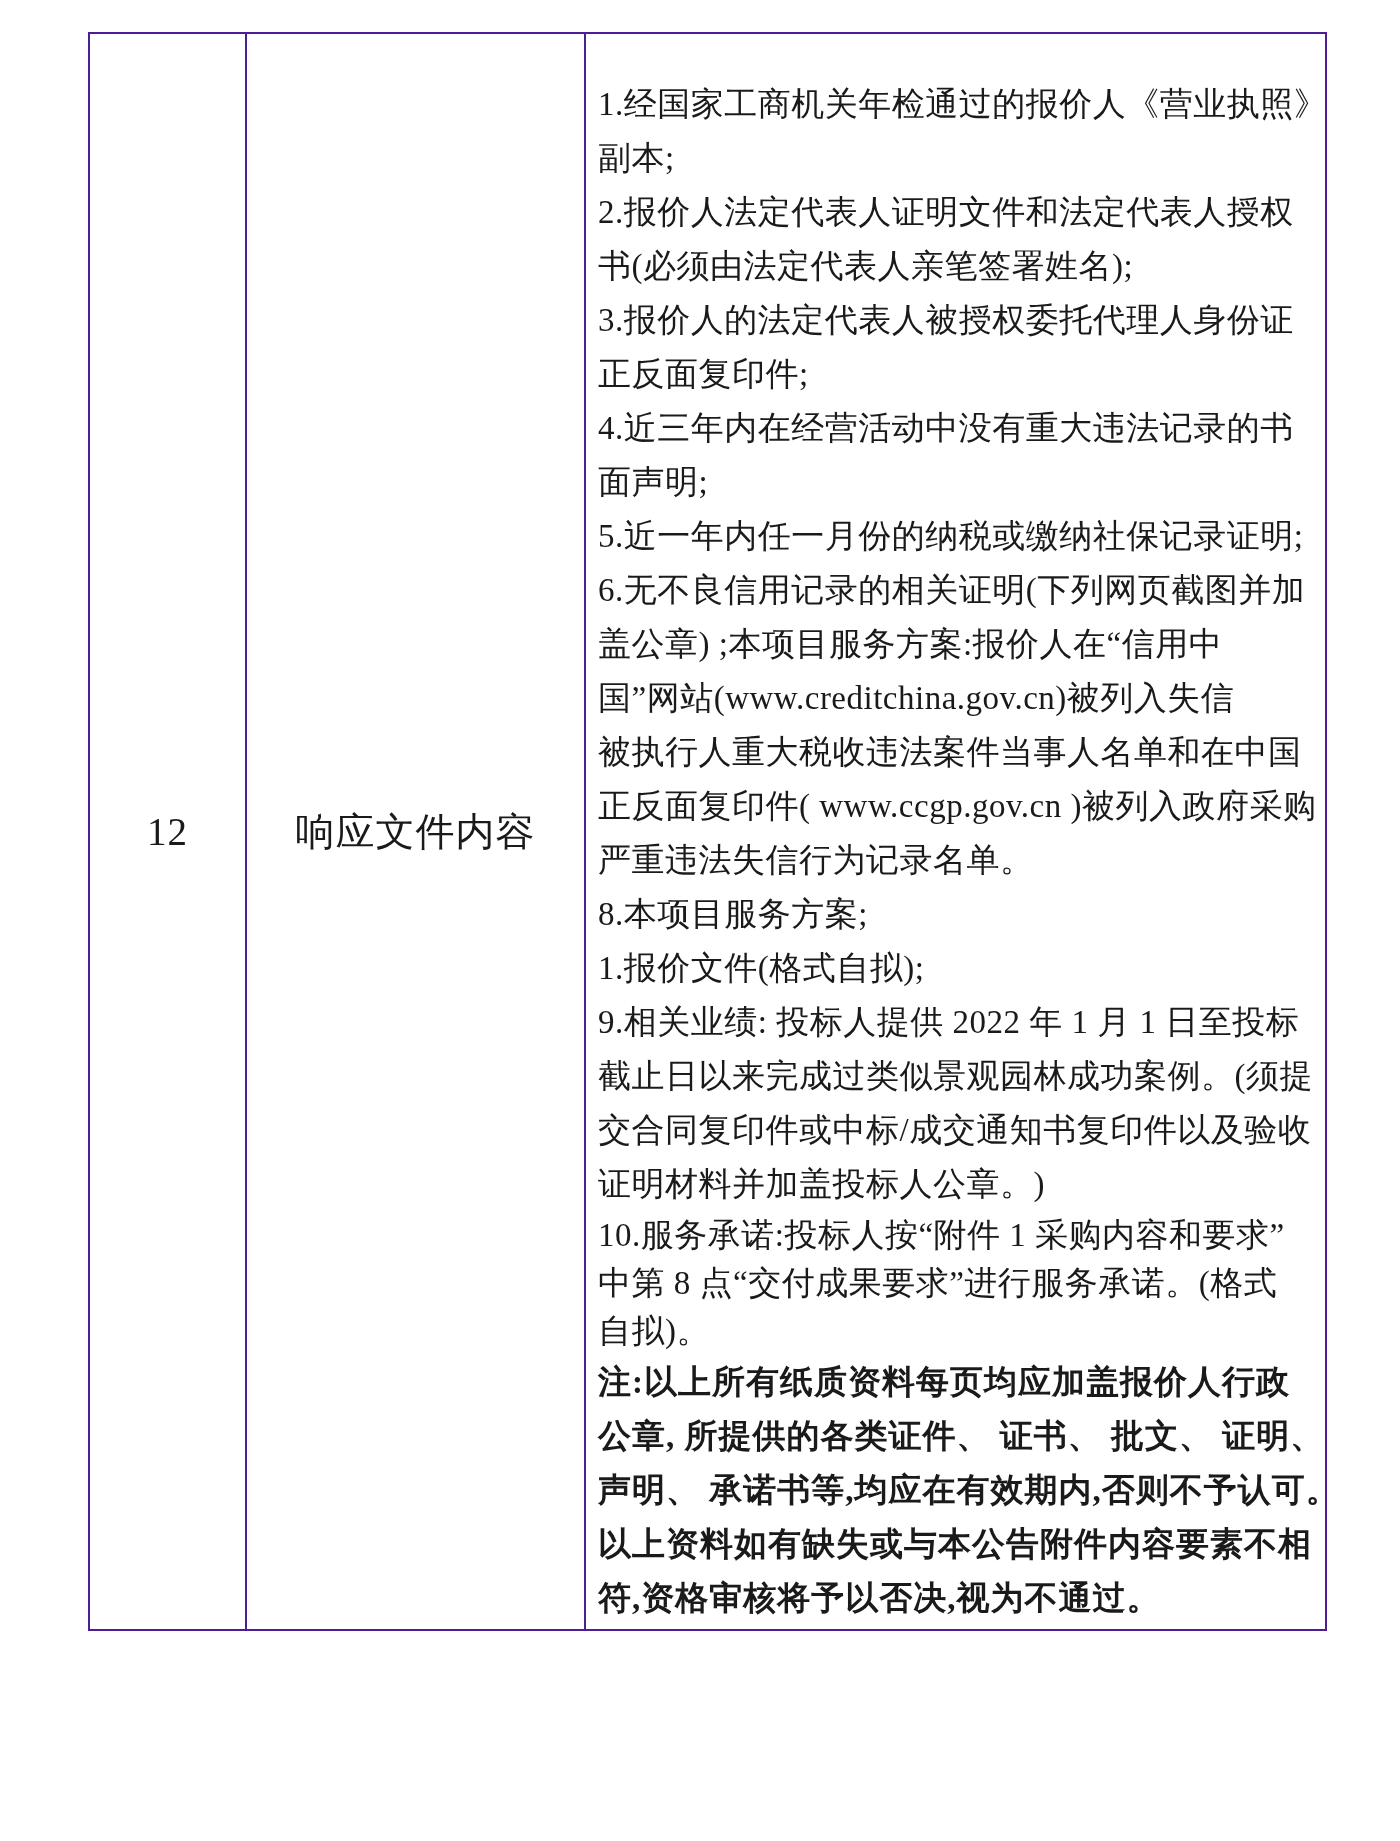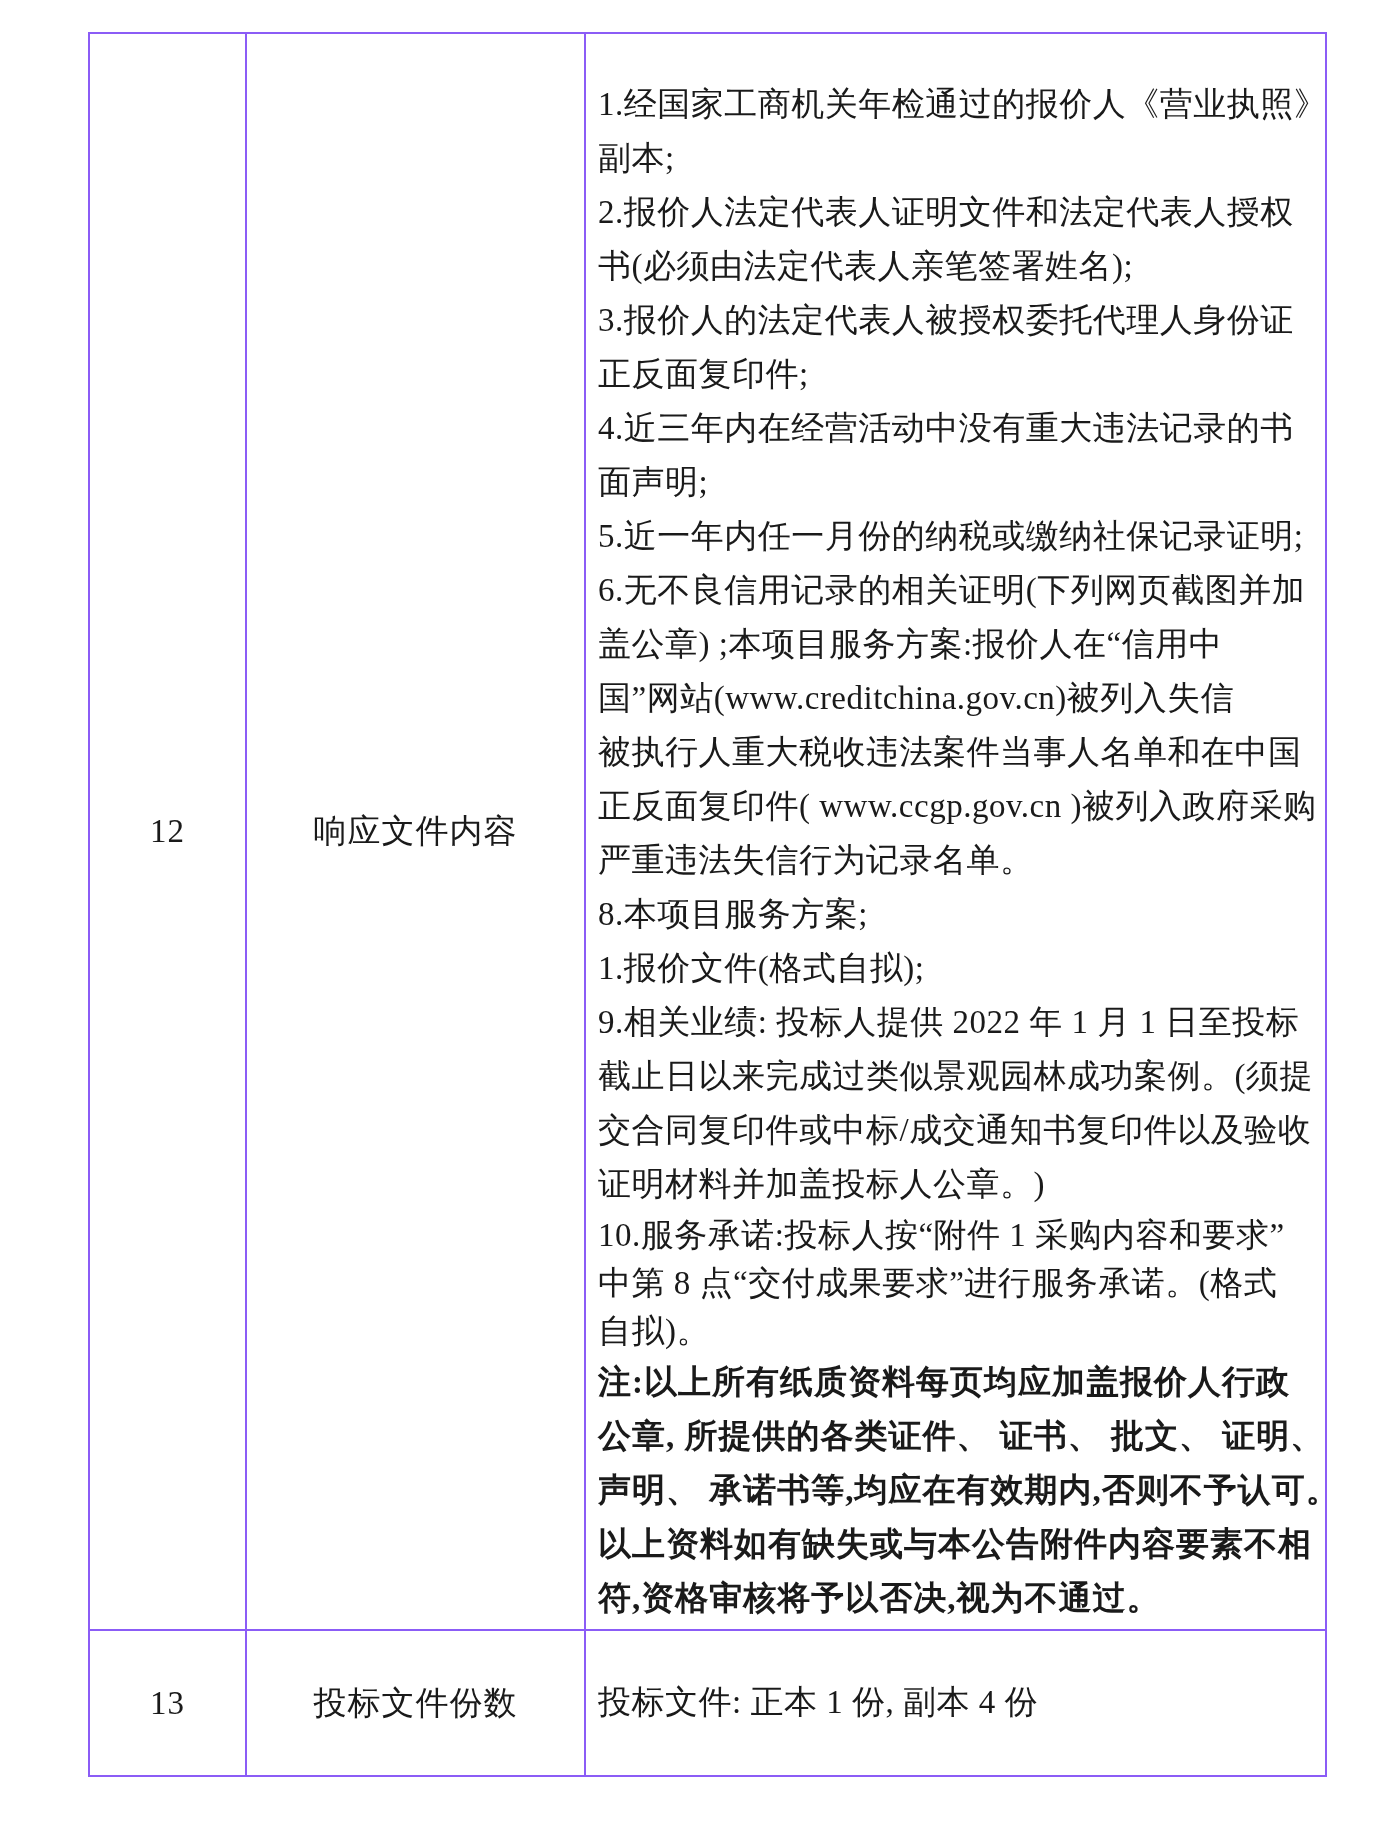--- a/index.html
+++ b/index.html
@@ -18,34 +18,34 @@
   }
   table.doc-table {
     position: absolute;
     left: 88px;
     top: 32px;
     width: 1237px;
     border-collapse: collapse;
     table-layout: fixed;
   }
   table.doc-table td {
-    border: 2px solid #8b5cf6;
+    border: 2px solid #4c1d95;
     padding: 0;
   }
   col.c-num   { width: 157px; }
   col.c-label { width: 339px; }
   col.c-content { width: 741px; }
 
   tr.row-12 { height: 1597px; }
   tr.row-13 { height: 146px; }
 
   td.cell-num, td.cell-label {
     text-align: center;
     vertical-align: middle;
-    font-size: 33px;
+    font-size: 39px;
     letter-spacing: 1px;
     white-space: nowrap;
   }
 
   td.cell-content {
     vertical-align: top;
   }
   .content-inner {
     padding: 43px 8px 0 12px;
   }
@@ -122,28 +122,15 @@
               <div class="line tight">中第 8 点“交付成果要求”进行服务承诺。(格式</div>
               <div class="line tight">自拟)。</div>
               <div class="line bold">注:以上所有纸质资料每页均应加盖报价人行政</div>
               <div class="line bold">公章, 所提供的各类证件、 证书、 批文、 证明、</div>
               <div class="line bold">声明、 承诺书等,均应在有效期内,否则不予认可。</div>
               <div class="line bold">以上资料如有缺失或与本公告附件内容要素不相</div>
               <div class="line bold">符,资格审核将予以否决,视为不通过。</div>
             </div>
         </td>
       </tr>
-      <tr class="row-13">
-        <td class="cell-num">
-          <span>13</span>
-        </td>
-        <td class="cell-label">
-          <span>投标文件份数</span>
-        </td>
-        <td class="cell-content">
-          <div class="content-inner">
-              <div class="line">投标文件: 正本 1 份, 副本 4 份</div>
-            </div>
-        </td>
-      </tr>
     </tbody>
   </table>
 </div>
 
 </body></html>

